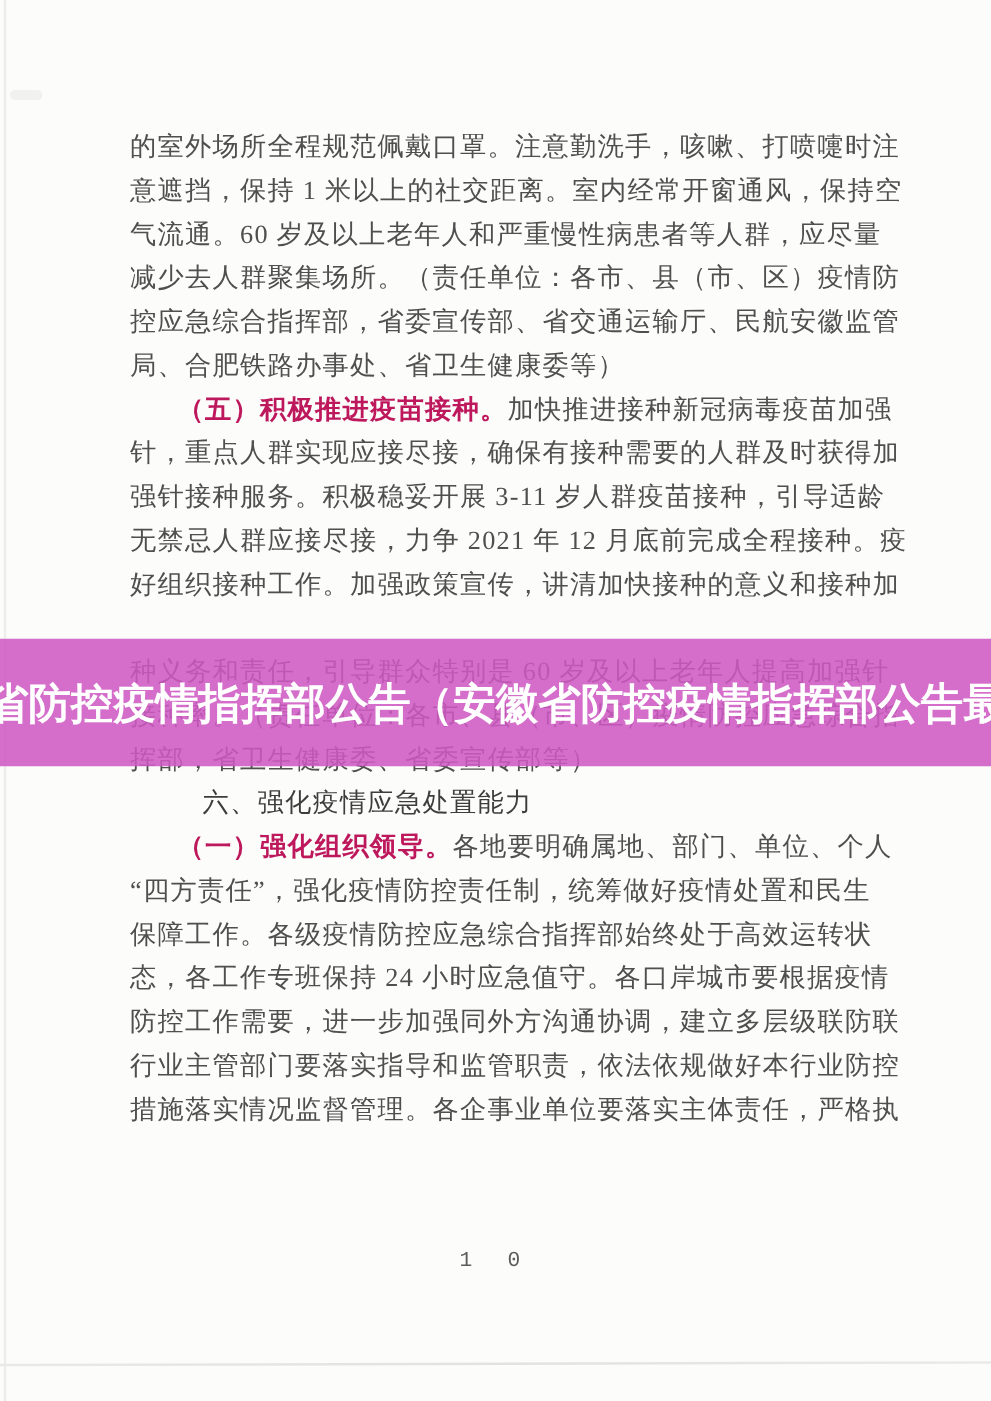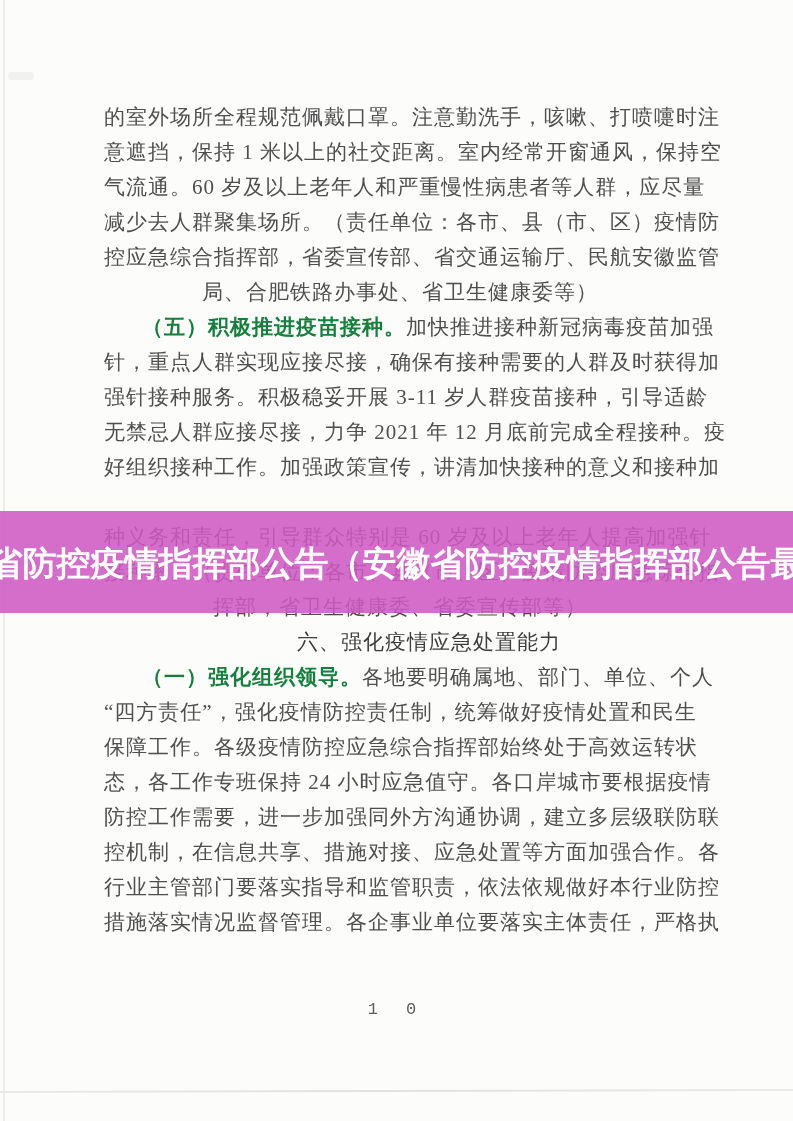--- a/index.html
+++ b/index.html
@@ -28,23 +28,22 @@
   .doc {
     position: absolute; left: 104px; top: 100px; width: 592px;
     color: #4f4f4f;
     font-size: 21px;
     letter-spacing: 1px;
     z-index: 1;
   }
   .doc-line {
     height: 35px; line-height: 35px;
     white-space: nowrap;
-    text-align: center;
   }
-  .doc-line .lead { font-weight: bold; color: #15803d; }
+  .doc-line .lead { font-weight: bold; color: #be185d; }
   .indent-2 { padding-left: 38px; }
   .indent-3 { padding-left: 58px; }
   .heading { font-weight: normal; color: #3d3d3d; }
   
   .banner {
     position: absolute; left: 0; top: 511px; width: 793px; height: 102px;
     background: rgba(206, 88, 194, 0.87);
     z-index: 2;
     display: flex; flex-direction: row; align-items: center; justify-content: center;
     padding-top: 2px; box-sizing: border-box;
@@ -90,21 +89,20 @@
   <div class="doc-line"><span></span></div>
   <div class="doc-line"><span>种义务和责任，引导群众特别是 60 岁及以上老年人提高加强针</span></div>
   <div class="doc-line"><span>接种率。（责任单位：各市、县（市、区）疫情防控应急综合指</span></div>
   <div class="doc-line"><span>挥部，省卫生健康委、省委宣传部等）</span></div>
   <div class="doc-line indent-3 heading"><span>六、强化疫情应急处置能力</span></div>
   <div class="doc-line indent-2"><span class="lead">（一）强化组织领导。</span><span>各地要明确属地、部门、单位、个人</span></div>
   <div class="doc-line"><span>“四方责任”，强化疫情防控责任制，统筹做好疫情处置和民生</span></div>
   <div class="doc-line"><span>保障工作。各级疫情防控应急综合指挥部始终处于高效运转状</span></div>
   <div class="doc-line"><span>态，各工作专班保持 24 小时应急值守。各口岸城市要根据疫情</span></div>
   <div class="doc-line"><span>防控工作需要，进一步加强同外方沟通协调，建立多层级联防联</span></div>
-  <div class="doc-line"><span>控机制，在信息共享、措施对接、应急处置等方面加强合作。各</span></div>
   <div class="doc-line"><span>行业主管部门要落实指导和监管职责，依法依规做好本行业防控</span></div>
   <div class="doc-line"><span>措施落实情况监督管理。各企事业单位要落实主体责任，严格执</span></div>
 </div>
 
 <div class="banner">
   <div class="banner-title">安徽省防控疫情指挥部公告（安徽省防控疫情</div>
   <div class="banner-title">指挥部公告最新）</div>
 </div>
 
 <div class="page-number">1 0</div>

